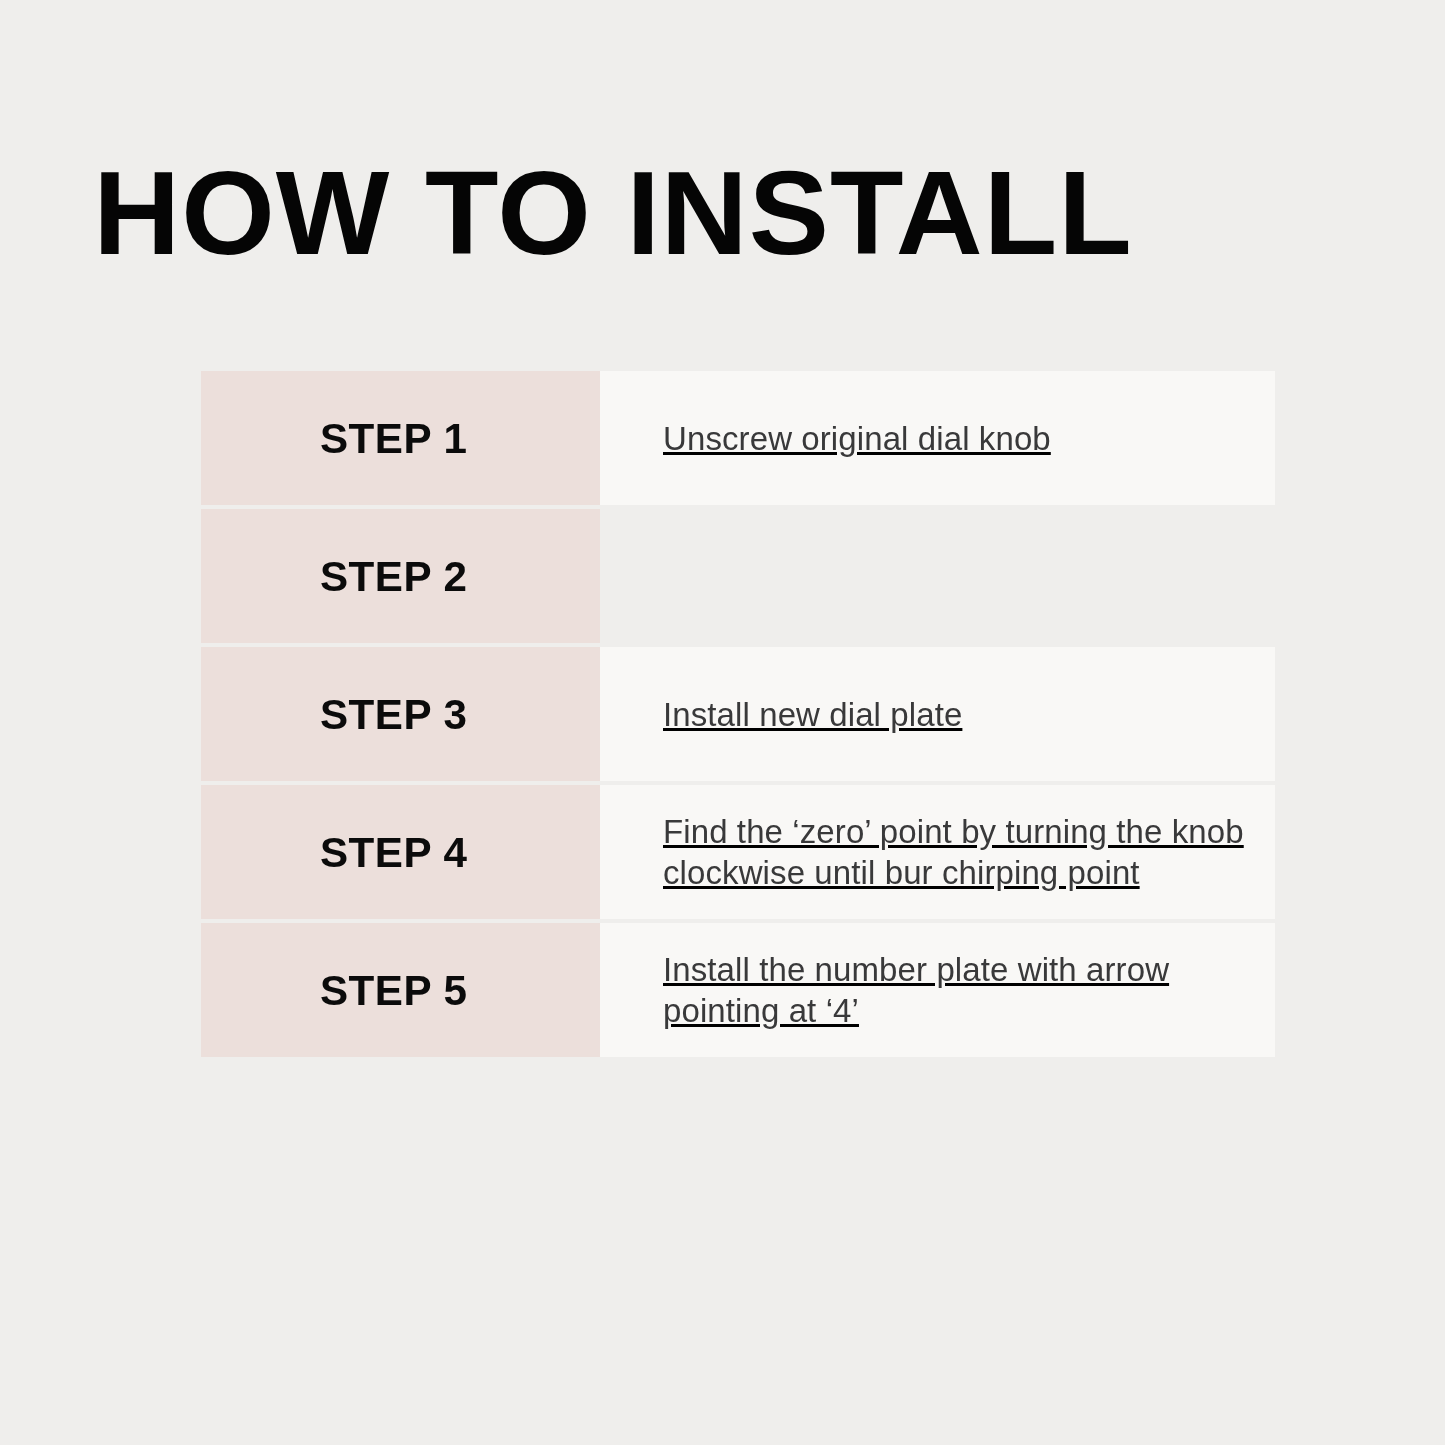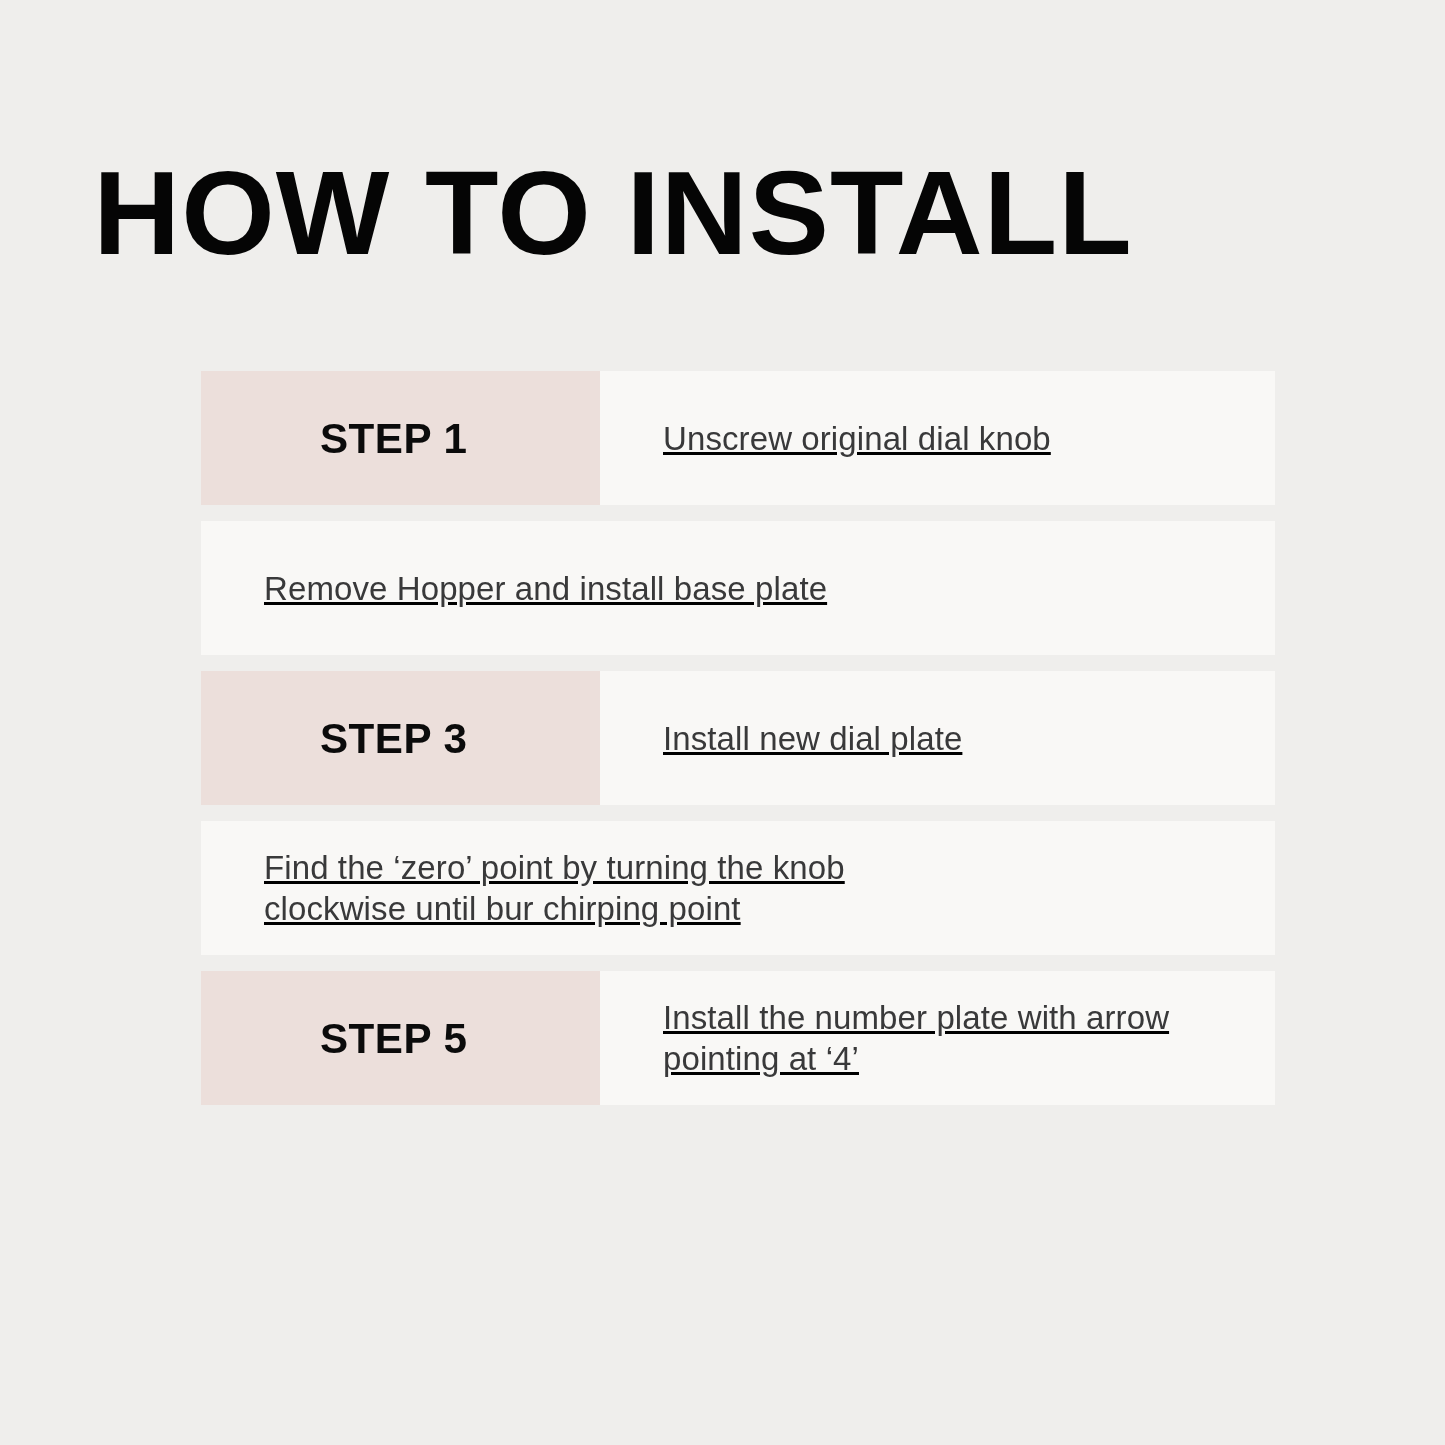--- a/index.html
+++ b/index.html
@@ -36,21 +36,21 @@
     transform-origin: center top;
     white-space: nowrap;
   }
   .steps {
     position: absolute;
     left: 201px;
     top: 371px;
     width: 1074px;
     display: flex;
     flex-direction: column;
-    gap: 16px;
+    gap: 4px;
   }
   .step-row {
     display: flex;
     flex-direction: row;
     align-items: stretch;
     height: 134px;
   }
   .step-label-cell {
     width: 399px;
     flex: 0 0 399px;
@@ -103,35 +103,38 @@
     <div class="step-row">
       <div class="step-label-cell">
         <span class="step-label">STEP 1</span>
       </div>
       <div class="step-desc-cell">
         <span class="step-desc">Unscrew original dial knob</span>
       </div>
     </div>
 
     <div class="step-row">
-      <div class="step-desc-cell">
-        <span class="step-desc">Remove Hopper and install base plate</span>
+      <div class="step-label-cell">
+        <span class="step-label">STEP 2</span>
       </div>
     </div>
 
     <div class="step-row">
       <div class="step-label-cell">
         <span class="step-label">STEP 3</span>
       </div>
       <div class="step-desc-cell">
         <span class="step-desc">Install new dial plate</span>
       </div>
     </div>
 
     <div class="step-row">
+      <div class="step-label-cell">
+        <span class="step-label">STEP 4</span>
+      </div>
       <div class="step-desc-cell">
         <span class="step-desc">Find the ‘zero’ point by turning the knob clockwise until bur chirping point</span>
       </div>
     </div>
 
     <div class="step-row">
       <div class="step-label-cell">
         <span class="step-label">STEP 5</span>
       </div>
       <div class="step-desc-cell">

